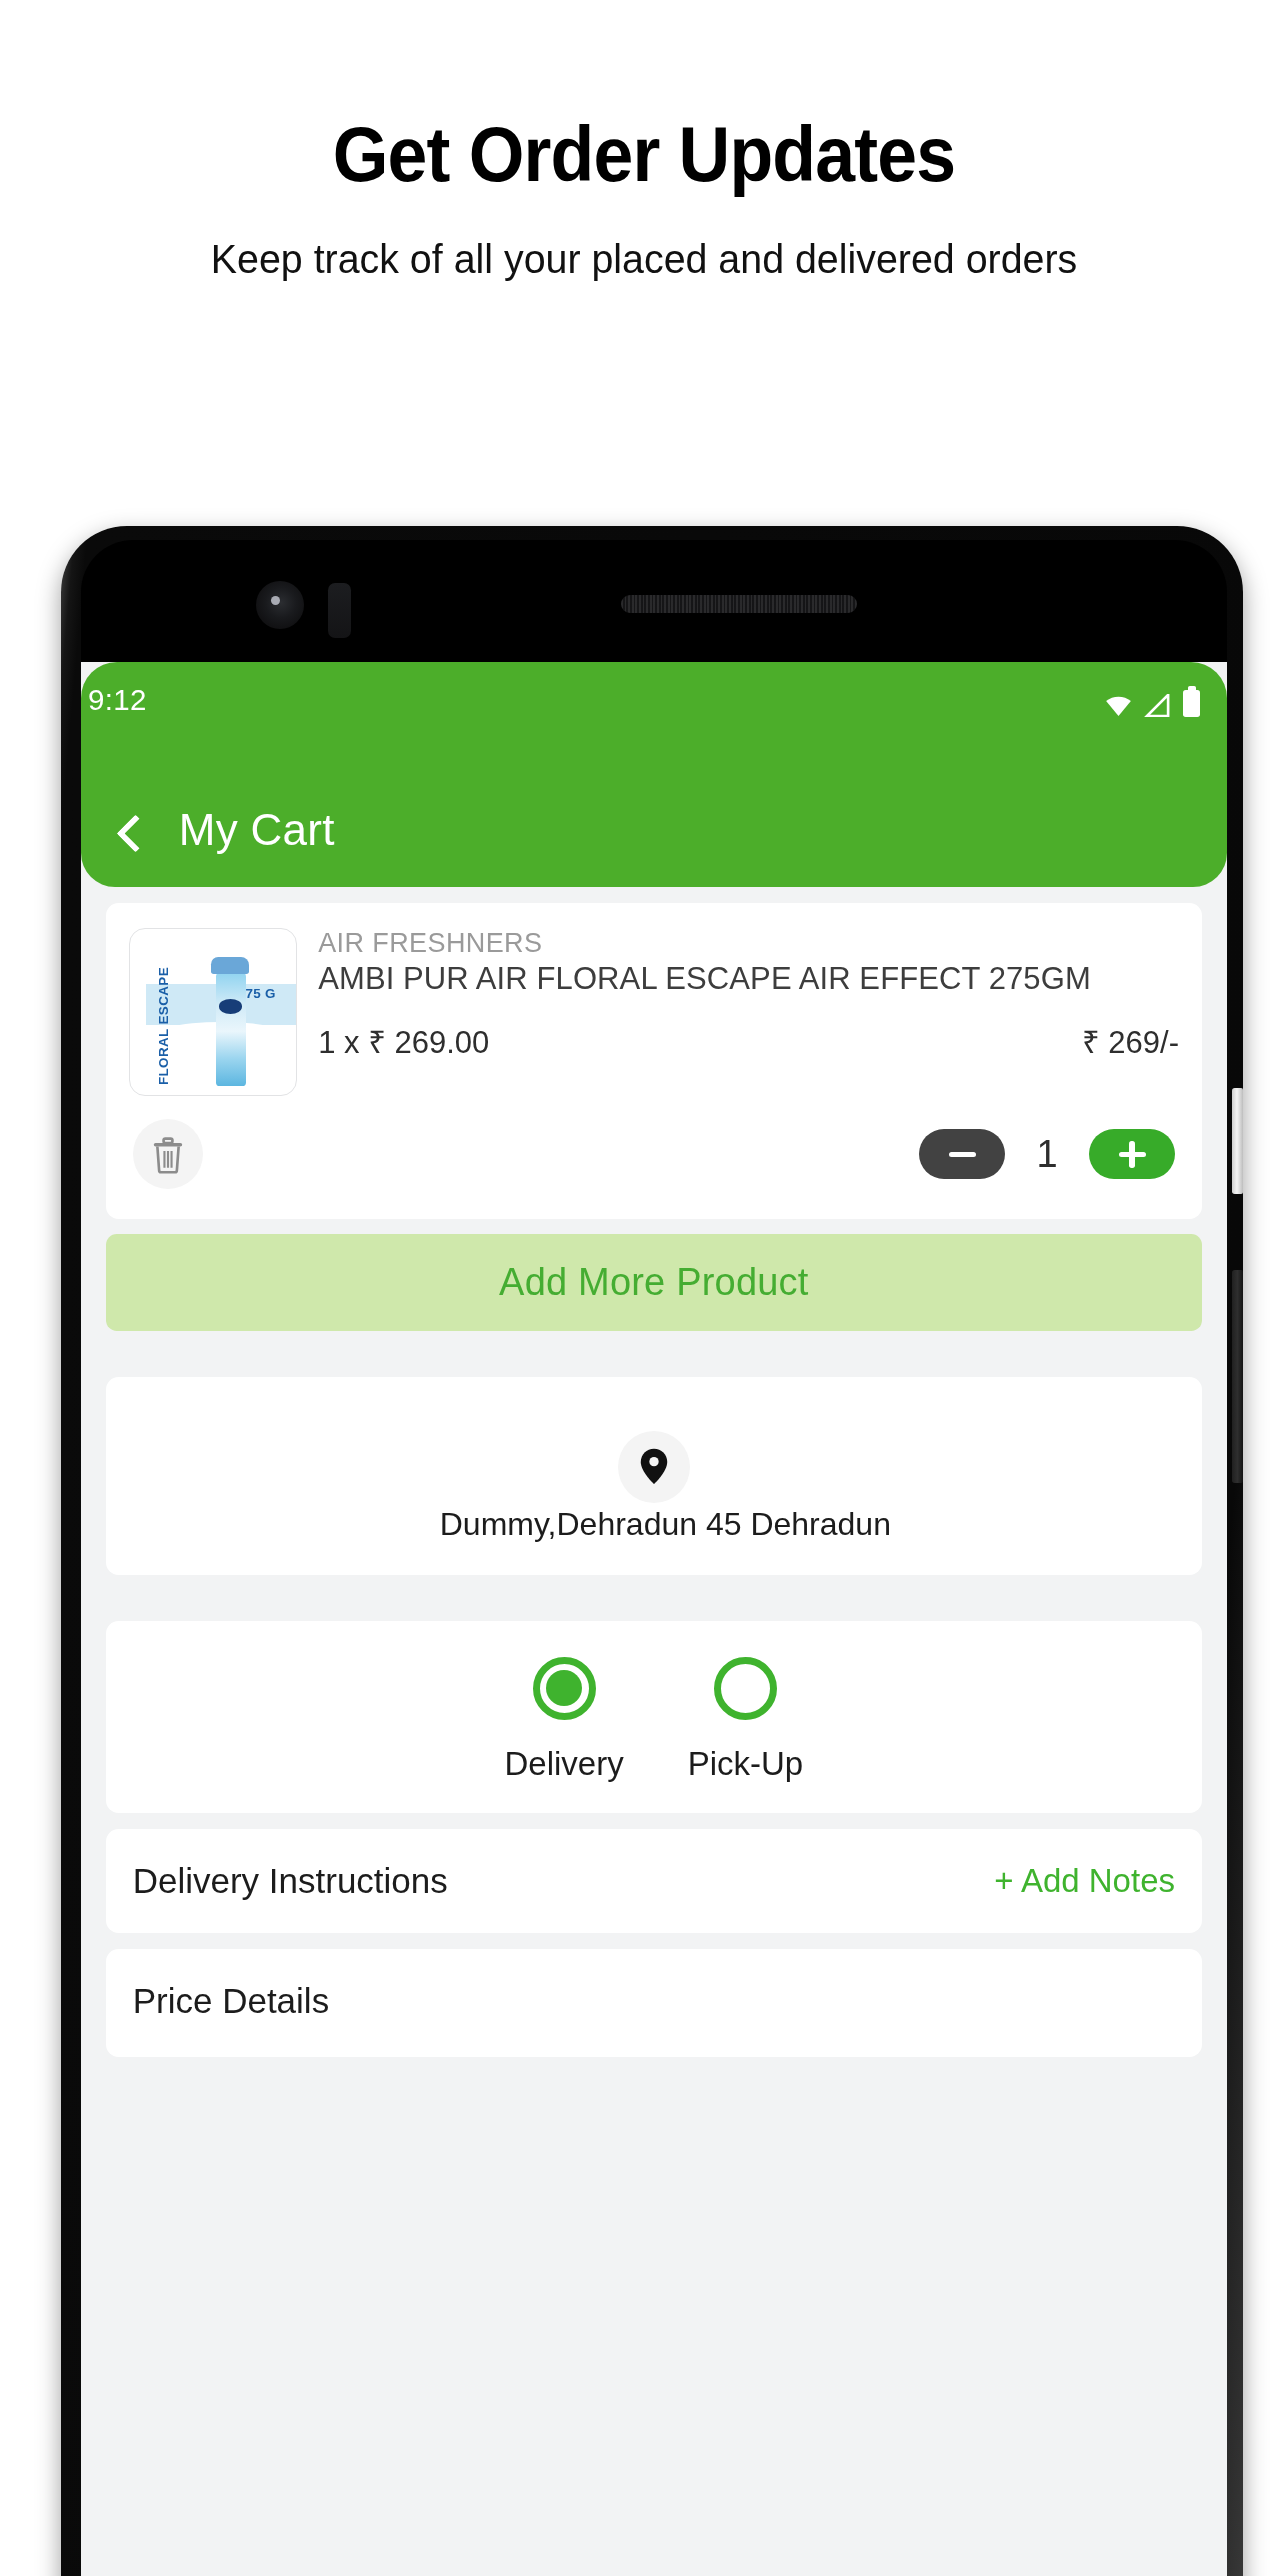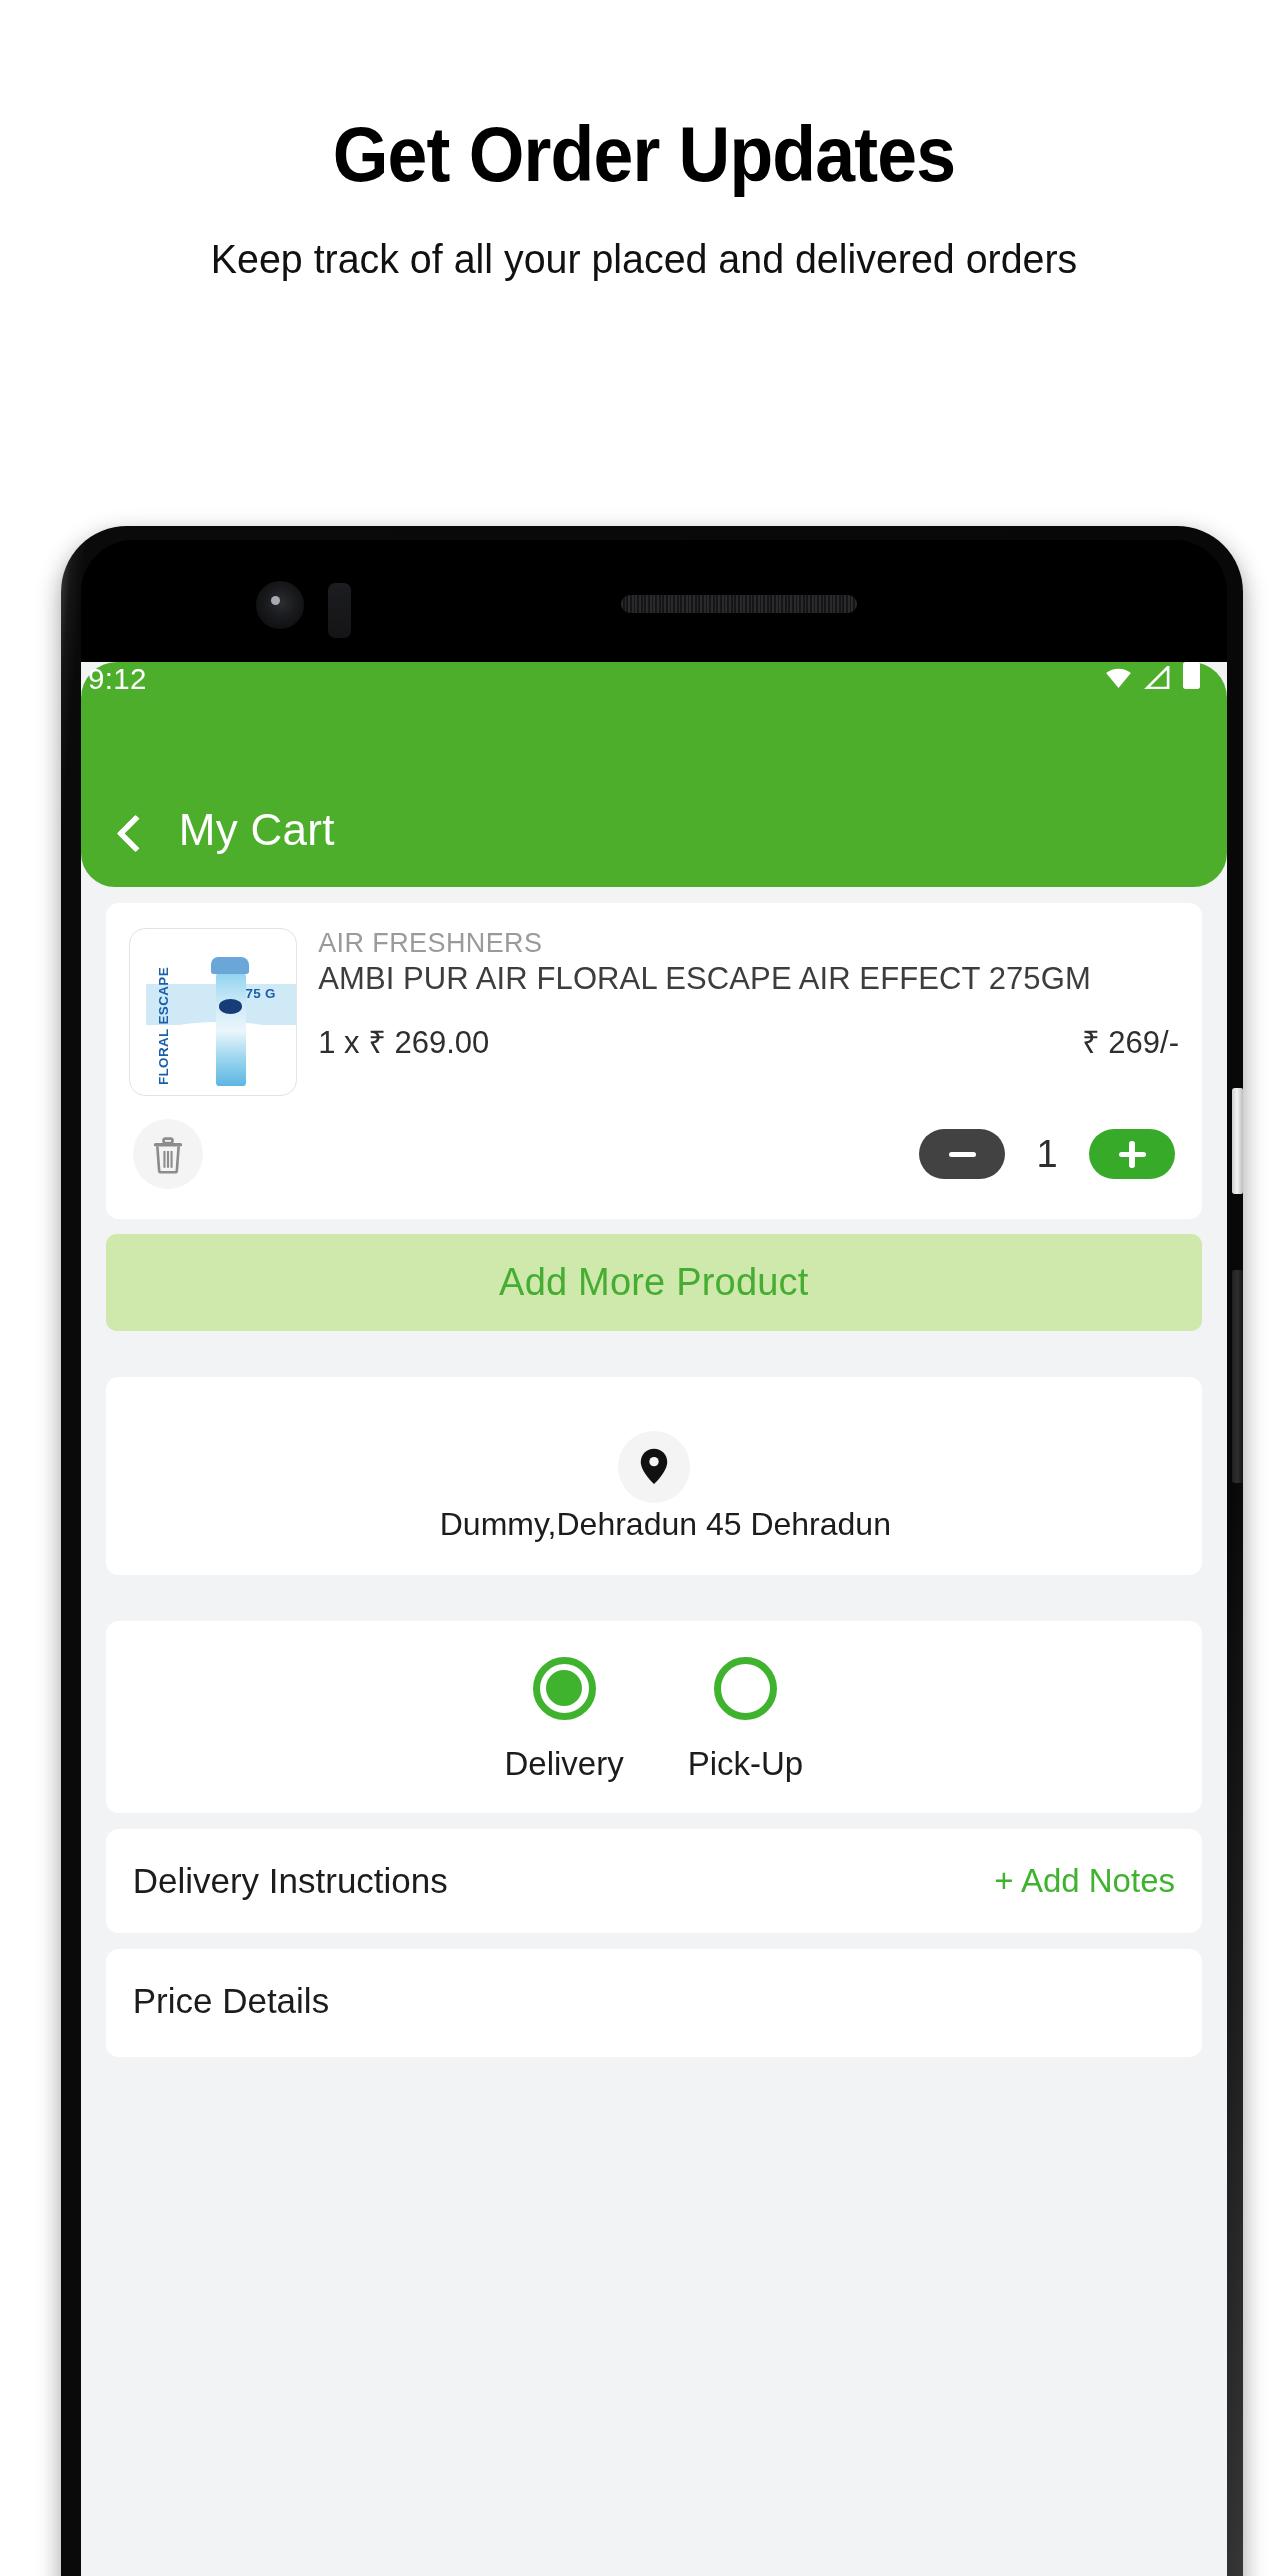--- a/index.html
+++ b/index.html
@@ -80,21 +80,21 @@
     background: #f2f3f4;
     overflow: hidden;
   }
 
   
   .statusbar {
     position: relative;
     height: 55px;
     background: #4cae2a;
     border-radius: 36px 36px 0 0;
-    display: flex; align-items: flex-start; justify-content: space-between;
+    display: flex; align-items: flex-end; justify-content: space-between;
     padding: 0 27px 0 7.2px;
     color: #fff;
   }
   .clock { font-size: 29.5px; letter-spacing: 0.4px; margin-left: 0px; }
   .sb-icons { display: flex; align-items: flex-end; gap: 11.6px; }
   .ic-wifi { width: 29px; height: 23px; }
   .ic-sig  { width: 27px; height: 23px; }
   .ic-bat  { width: 17px; height: 27px; background:#fff; border-radius:2.7px; position:relative; }
   .ic-bat::before { content:""; position:absolute; left:4.5px; top:-4.5px; width:8px; height:4.5px; background:#fff; border-radius:1.8px 1.8px 0 0;}
 

